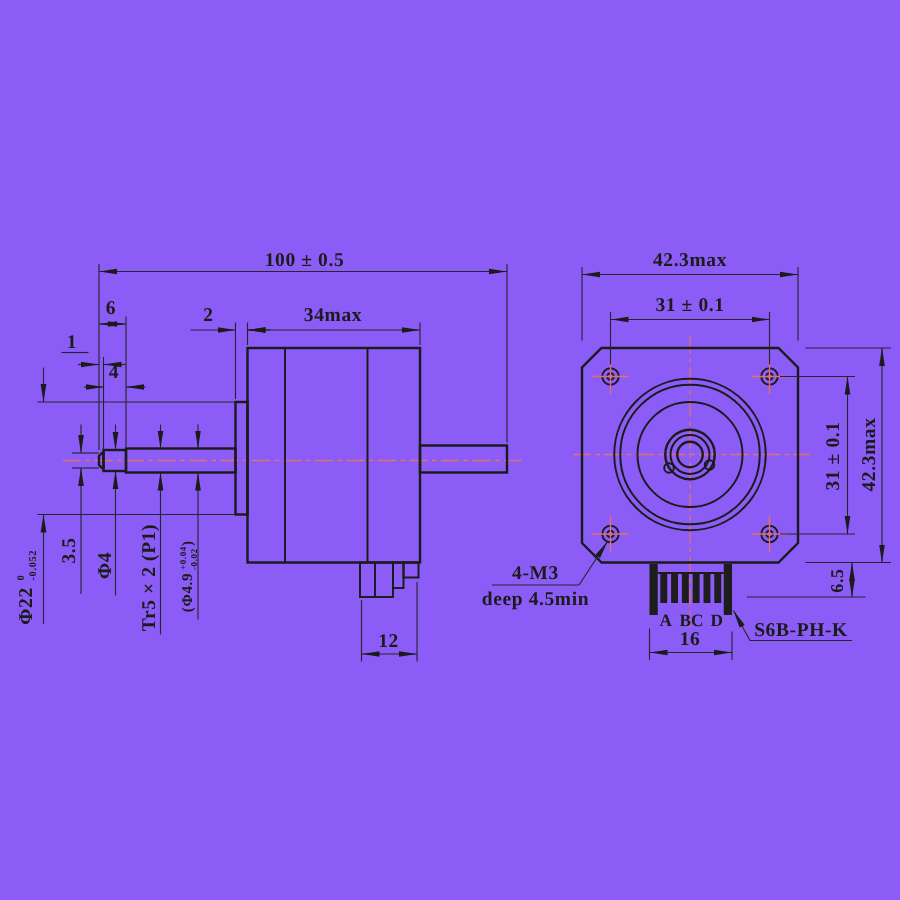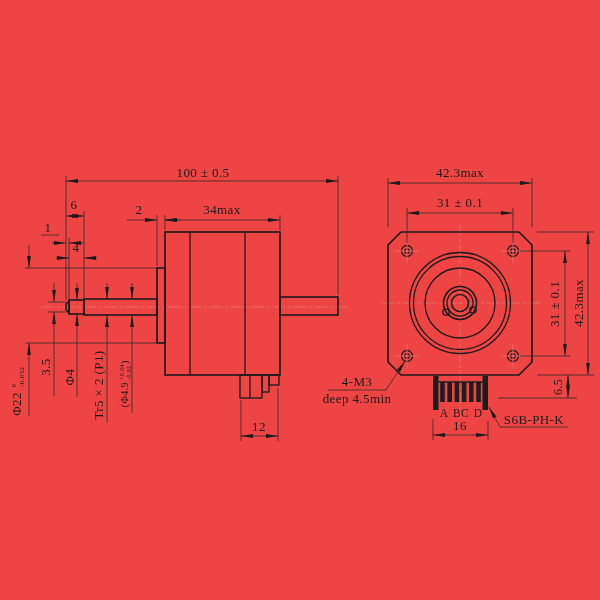--- a/index.html
+++ b/index.html
@@ -1,17 +1,17 @@
 <!DOCTYPE html>
 <html><head>
 <meta charset="utf-8">
 <style>
   html,body{margin:0;padding:0;background:#fff;}
-  #canvas{position:relative;width:600px;height:600px;background:#ef4444;overflow:hidden;
-          font-family:"Liberation Serif", serif;}
+  #canvas{position:relative;width:600px;height:600px;background:#8b5cf6;overflow:hidden;
+          font-family:"Liberation Serif", serif;font-weight:bold;}
   svg{position:absolute;left:0;top:0;}
   text{fill:#1b1b1b;font-family:"Liberation Serif", serif;letter-spacing:.4px;}
   .ol{stroke:#1b1b1b;stroke-width:1.6;fill:none;}
   .ol2{stroke:#1b1b1b;stroke-width:1.3;fill:none;}
   .thin{stroke:#26262a;stroke-width:.75;fill:none;}
   .cl{stroke:#e0716c;stroke-width:.9;fill:none;stroke-dasharray:12 3 3 3;}
   .clh{stroke:#e0716c;stroke-width:.9;fill:none;}
   .dark{fill:#1d1d1d;stroke:none;}
   .t13{font-size:13px;} .t12{font-size:12px;} .t11{font-size:11.5px;}
   .t10{font-size:10px;} .t7{font-size:7px;} .t6{font-size:6px;}

